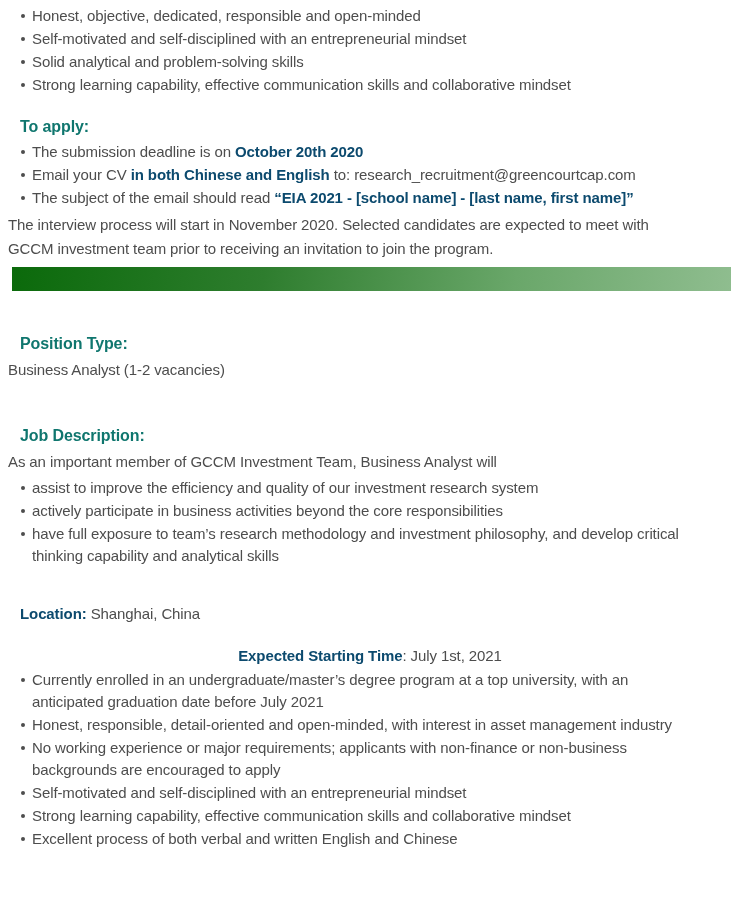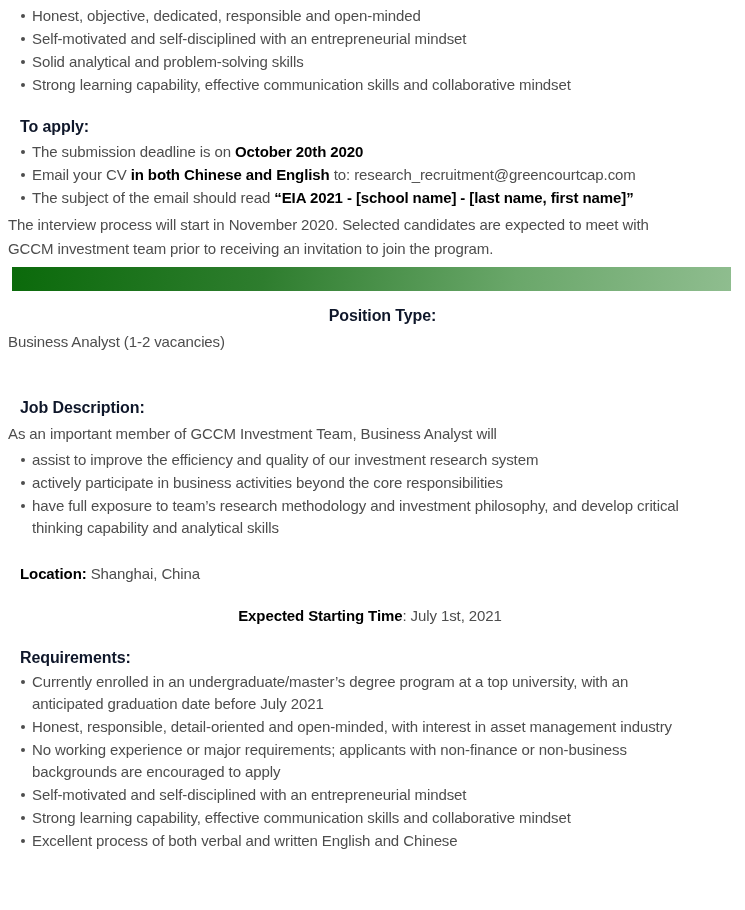--- a/index.html
+++ b/index.html
@@ -15,21 +15,21 @@
     font-size: 15px;
     line-height: 22px;
     color: #4d4d4d;
     letter-spacing: -0.1px;
     padding-top: 5px;
     box-sizing: border-box;
   }
   .h {
     font-weight: bold;
     font-size: 16px;
-    color: #0f172a;
+    color: #0f766e;
     margin: 0 0 0 20px;
     line-height: 22px;
   }
   ul {
     list-style: none;
     margin: 0;
     padding: 0 48px 0 32px;
   }
   li {
     position: relative;
@@ -40,41 +40,41 @@
     position: absolute;
     left: -11px;
     top: 9px;
     width: 4px;
     height: 4px;
     border-radius: 50%;
     background: #4d4d4d;
   }
   .b {
     font-weight: bold;
-    color: #000000;
+    color: #0c4a6e;
   }
   .para {
     margin: 0 0 0 8px;
     max-width: 690px;
     line-height: 24px;
   }
   .body-line {
     margin: 0 0 0 8px;
     max-width: 700px;
   }
   .bar {
     height: 24px;
     width: 719px;
     margin: 6px 0 0 12px;
     background: linear-gradient(98deg, #0b6a0b 0%, #2e7d2e 35%, #6aa76a 70%, #8fbd8f 100%);
   }
   .mt20 { margin-top: 20px; }
-  .mt26 { margin-top: 14px; text-align: center; }
+  .mt26 { margin-top: 42px; }
   .mt28 { margin-top: 44px; }
-  .mt24 { margin-top: 24px; }
+  .mt24 { margin-top: 36px; }
   .mt8  { margin-top: 4px; }
   .mt4  { margin-top: 4px; }
   .mt3  { margin-top: 3px; }
   .mt2  { margin-top: 2px; }
 </style>
 </head>
 <body>
 
 <div>
 
@@ -110,21 +110,20 @@
     </ul>
 
   <p class="body-line mt24" style="margin-left:20px;">
     <span class="b">Location:</span><span> Shanghai, China</span>
   </p>
 
   <p class="body-line mt20" style="margin-left:20px;text-align:center;">
     <span class="b">Expected Starting Time</span><span>: July 1st, 2021</span>
   </p>
 
-  <div class="h mt20">Requirements:</div>
 
   <ul class="mt2">
       <li><span>Currently enrolled in an undergraduate/master’s degree program at a top university, with an anticipated graduation date before July 2021</span></li>
       <li><span>Honest, responsible, detail-oriented and open-minded, with interest in asset management industry</span></li>
       <li><span>No working experience or major requirements; applicants with non-finance or non-business backgrounds are encouraged to apply</span></li>
       <li><span>Self-motivated and self-disciplined with an entrepreneurial mindset</span></li>
       <li><span>Strong learning capability, effective communication skills and collaborative mindset</span></li>
       <li><span>Excellent process of both verbal and written English and Chinese</span></li>
     </ul>
 

